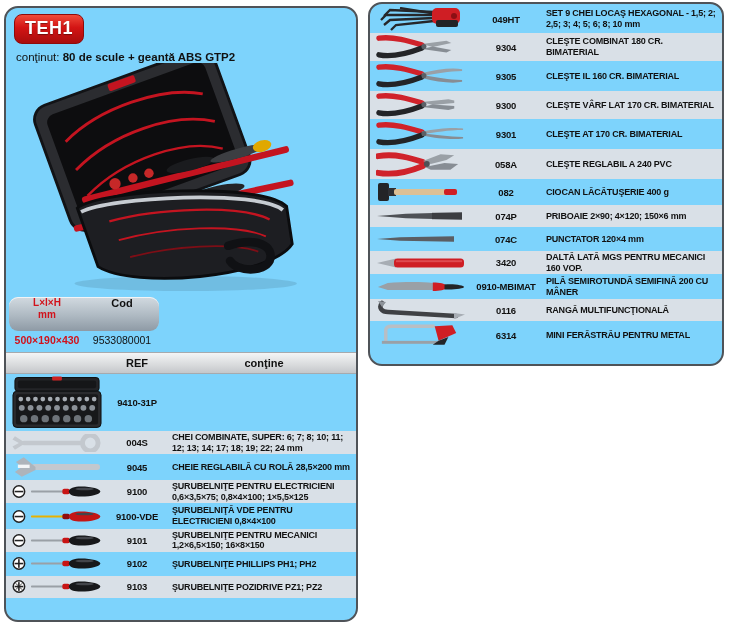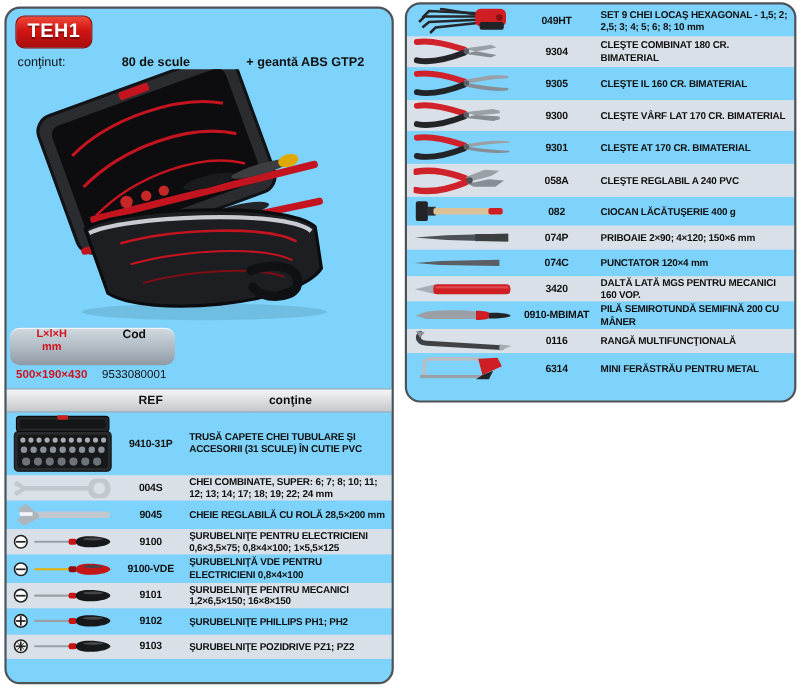--- a/index.html
+++ b/index.html
@@ -18,21 +18,21 @@
 
   
   .badge{
     display:inline-block;margin:6px 0 0 8px;padding:3px 10px 4px;
     font-size:18px;font-weight:bold;color:#fff;letter-spacing:.5px;
     background:linear-gradient(#ef4a39 0%,#d31414 45%,#a90d0d 100%);
     border:1px solid #8e0b0b;border-radius:8px;
     text-shadow:0 1px 1px rgba(0,0,0,.4);
   }
   .contains-line{margin:7px 0 0 10px;font-size:11.5px;}
-  .contains-line b{font-weight:bold;margin-left:48px;}
+  .contains-line b{font-weight:bold;}
   .case-wrap{text-align:center;margin-top:0;}
 
   
   .dims{width:150px;margin:0 0 3px 3px;}
   .dims-header{
     display:flex;height:34px;align-items:flex-start;border-radius:9px;
     background:linear-gradient(#d2dae0 0%,#aeb9c2 55%,#8e9aa5 100%);
     box-shadow:inset 0 1px 0 rgba(255,255,255,.7);
   }
   .dims-h1{width:76px;text-align:center;color:#d1121b;font-weight:bold;font-size:10px;line-height:1.15;}
@@ -155,21 +155,20 @@
             <circle cx="12" cy="44" r="3.8" fill="#6d7379"></circle>
             <circle cx="23" cy="44" r="3.8" fill="#6d7379"></circle>
             <circle cx="34" cy="44" r="3.8" fill="#6d7379"></circle>
             <circle cx="45" cy="44" r="3.8" fill="#6d7379"></circle>
             <circle cx="56" cy="44" r="3.8" fill="#6d7379"></circle>
             <circle cx="67" cy="44" r="3.8" fill="#6d7379"></circle>
             <circle cx="78" cy="44" r="3.8" fill="#6d7379"></circle>
           </svg>
         </div>
     <div class="cell code-cell">9410-31P</div>
-    <div class="cell desc-cell">TRUSĂ CAPETE CHEI TUBULARE ŞI ACCESORII (31 SCULE) ÎN CUTIE PVC</div>
   </div>
       <div class="row">
     <div class="cell icon-cell">
           <svg width="92" height="18" viewBox="0 0 92 18">
             <path d="M14 9 L3 2 L0.5 5.5 L7 9 L0.5 12.5 L3 16 Z" fill="#c3c8ce"></path>
             <rect x="10" y="6.8" width="64" height="4.4" rx="2" fill="#c3c8ce"></rect>
             <circle cx="80" cy="9" r="8" fill="none" stroke="#c3c8ce" stroke-width="5"></circle>
           </svg>
         </div>
     <div class="cell code-cell">004S</div>

